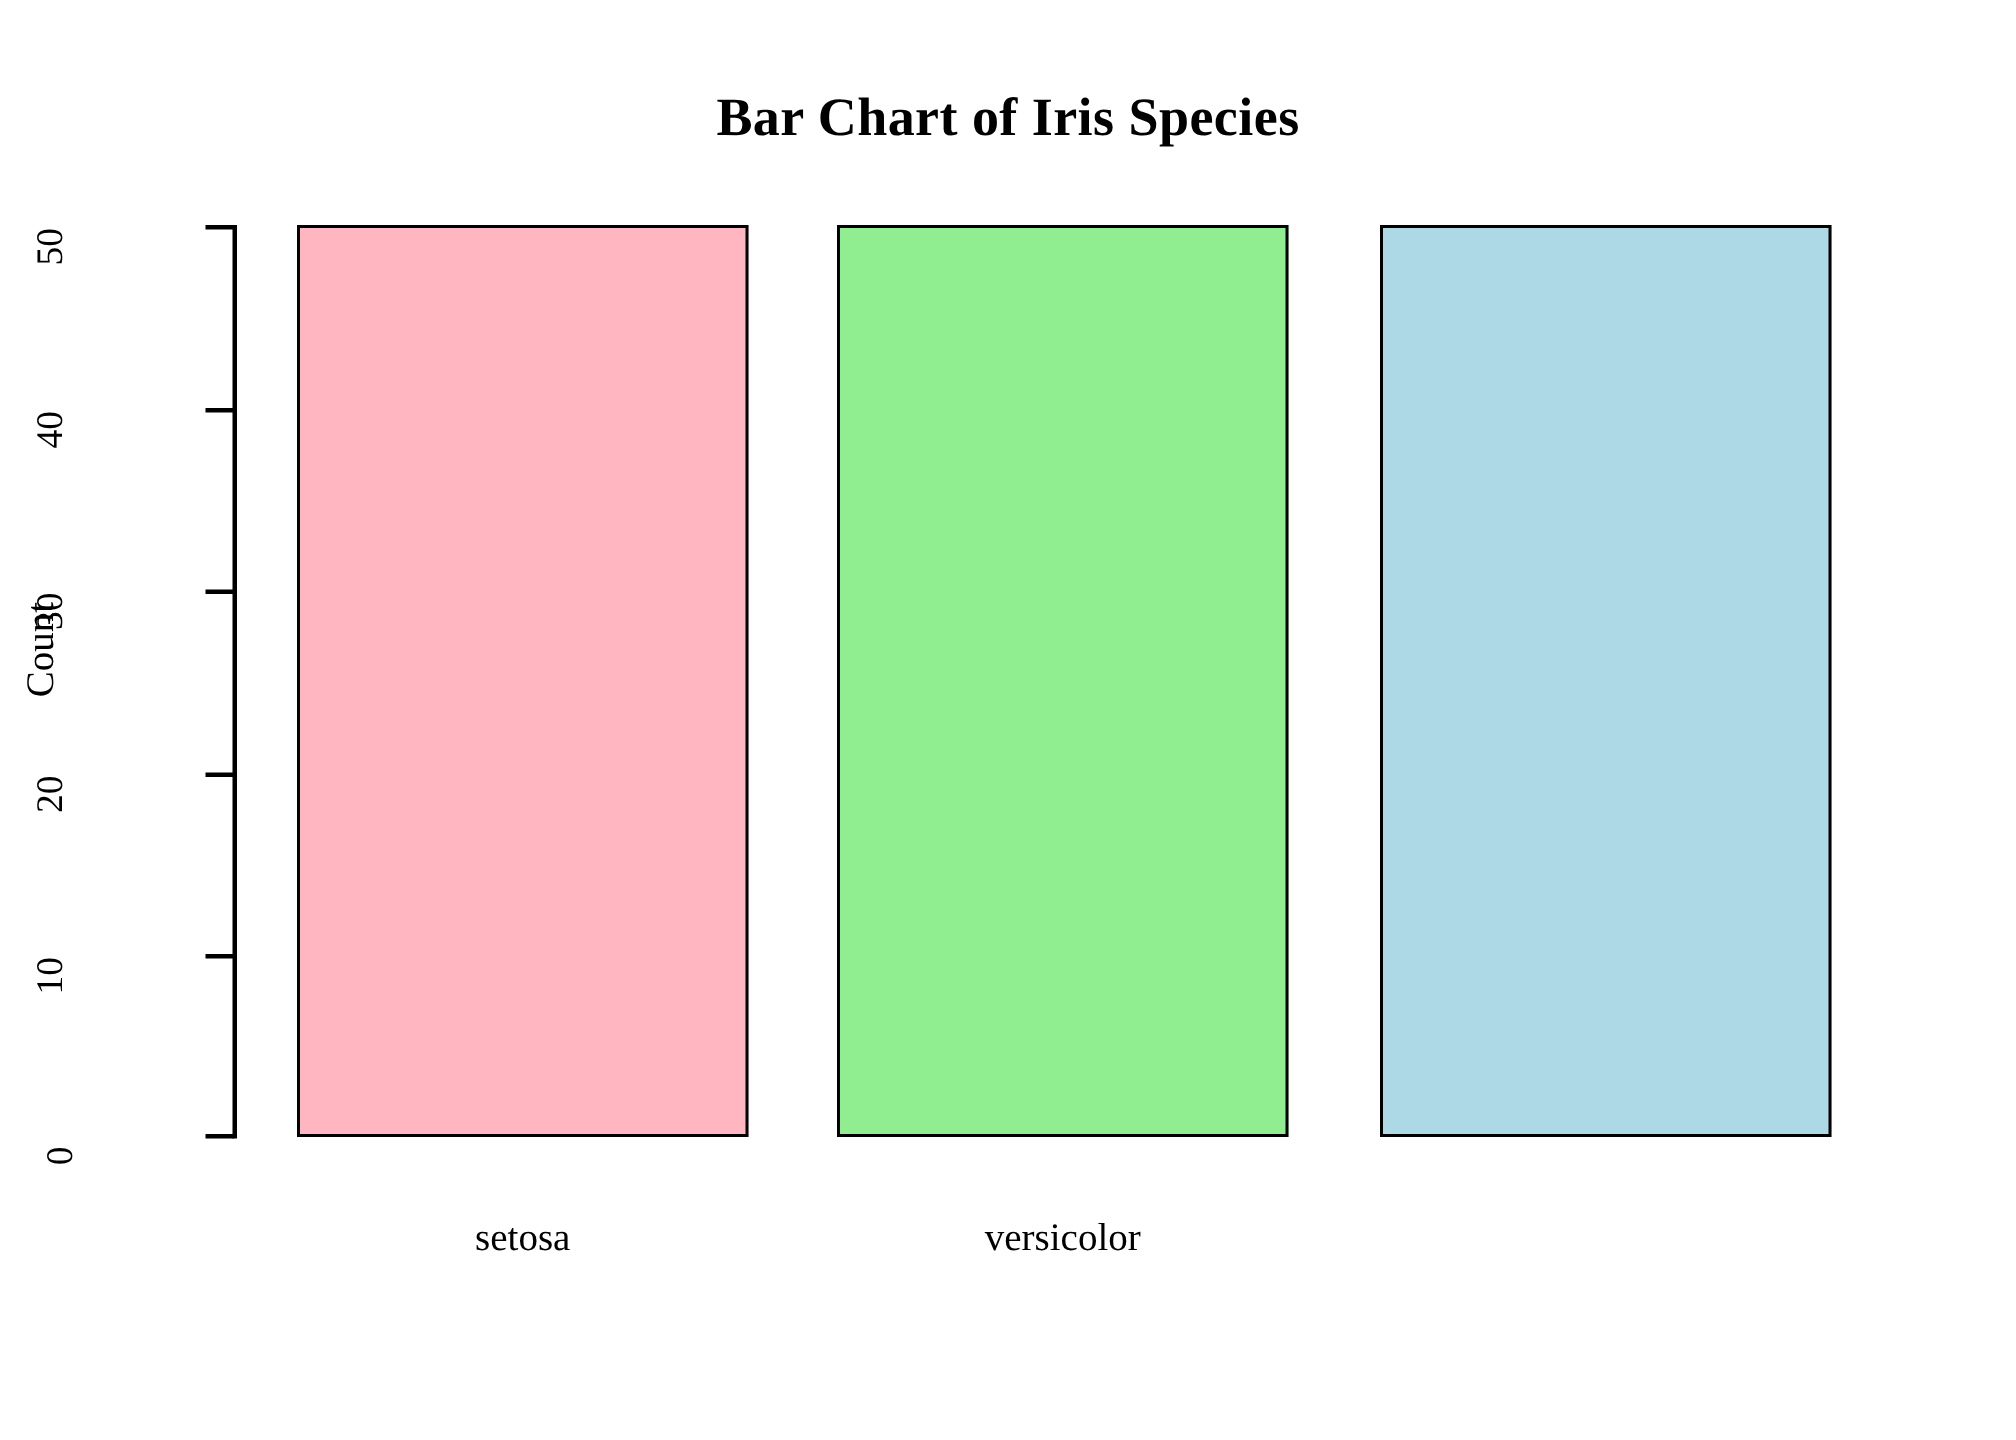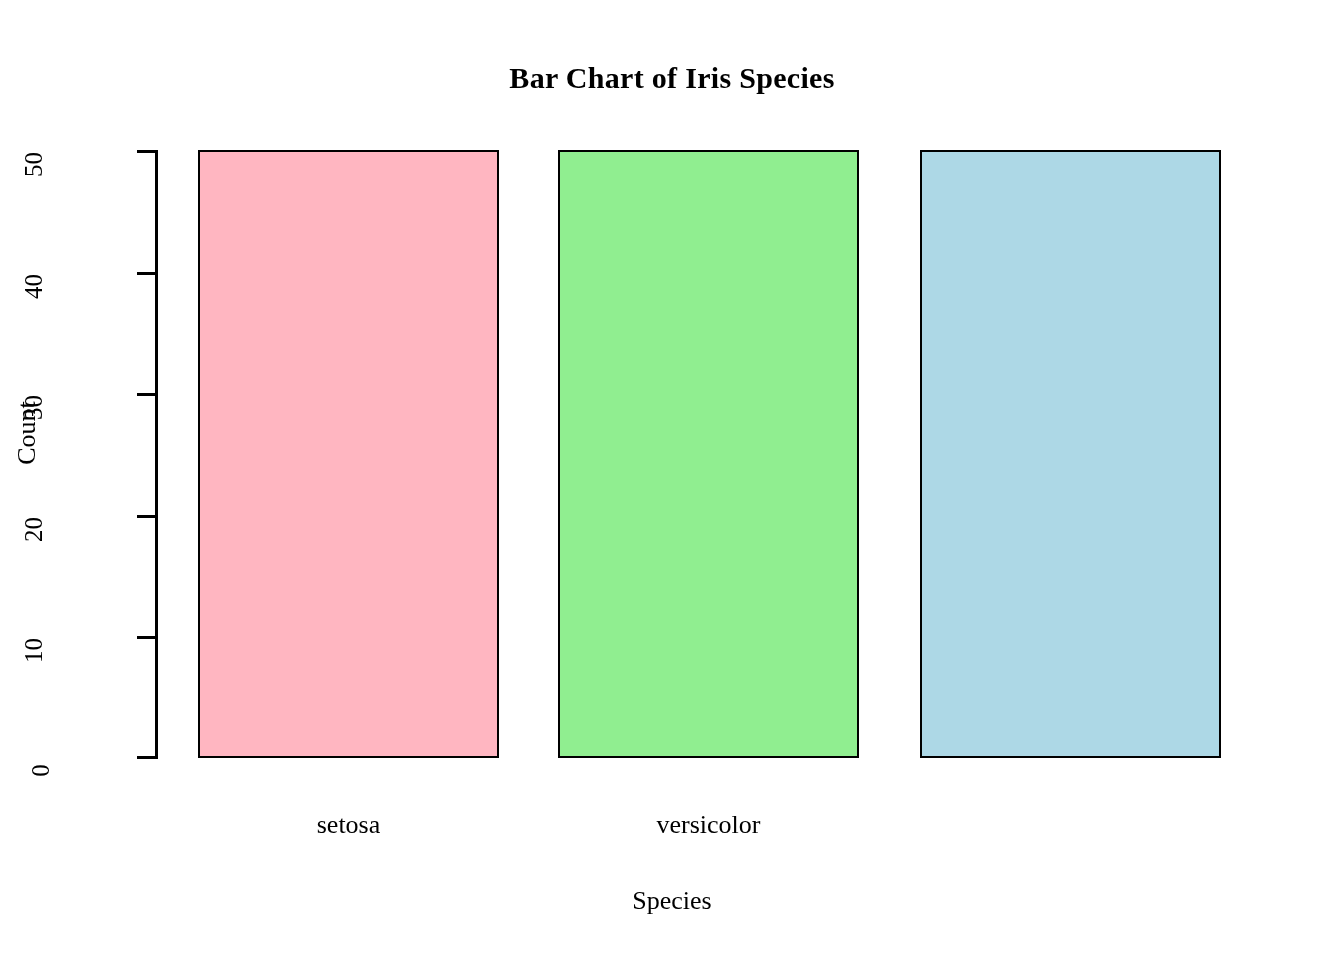--- a/index.html
+++ b/index.html
@@ -27,21 +27,21 @@
 
   
   #chart-title {
     position: absolute;
     left: 0;
     top: 60px;
     width: 1344px;
     text-align: center;
     font-family: "Liberation Serif", "DejaVu Serif", serif;
     font-weight: bold;
-    font-size: 30px;
+    font-size: 36px;
     line-height: 36px;
     letter-spacing: 0.3px;
     color: #000000;
     white-space: nowrap;
   }
 
   
   #plot-region {
     position: absolute;
     left: 157px;
@@ -172,15 +172,14 @@
 
   <div id="plot-region">
     <div class="bar" style="left: 41px; width: 301px; height: 608px; background: rgb(255, 182, 193); border-color: rgb(0, 0, 0);"></div>
     <div class="bar" style="left: 401px; width: 301px; height: 608px; background: rgb(144, 238, 144); border-color: rgb(0, 0, 0);"></div>
     <div class="bar" style="left: 763px; width: 301px; height: 608px; background: rgb(173, 216, 230); border-color: rgb(0, 0, 0);"></div>
   </div>
 
   <div class="cat-label" style="left:558px; width:301px;">versicolor</div>
   <div class="cat-label" style="left:198px; width:301px;">setosa</div>
 
-  <div id="x-axis-title">Species</div>
 
 </div>
 
 </body></html>

